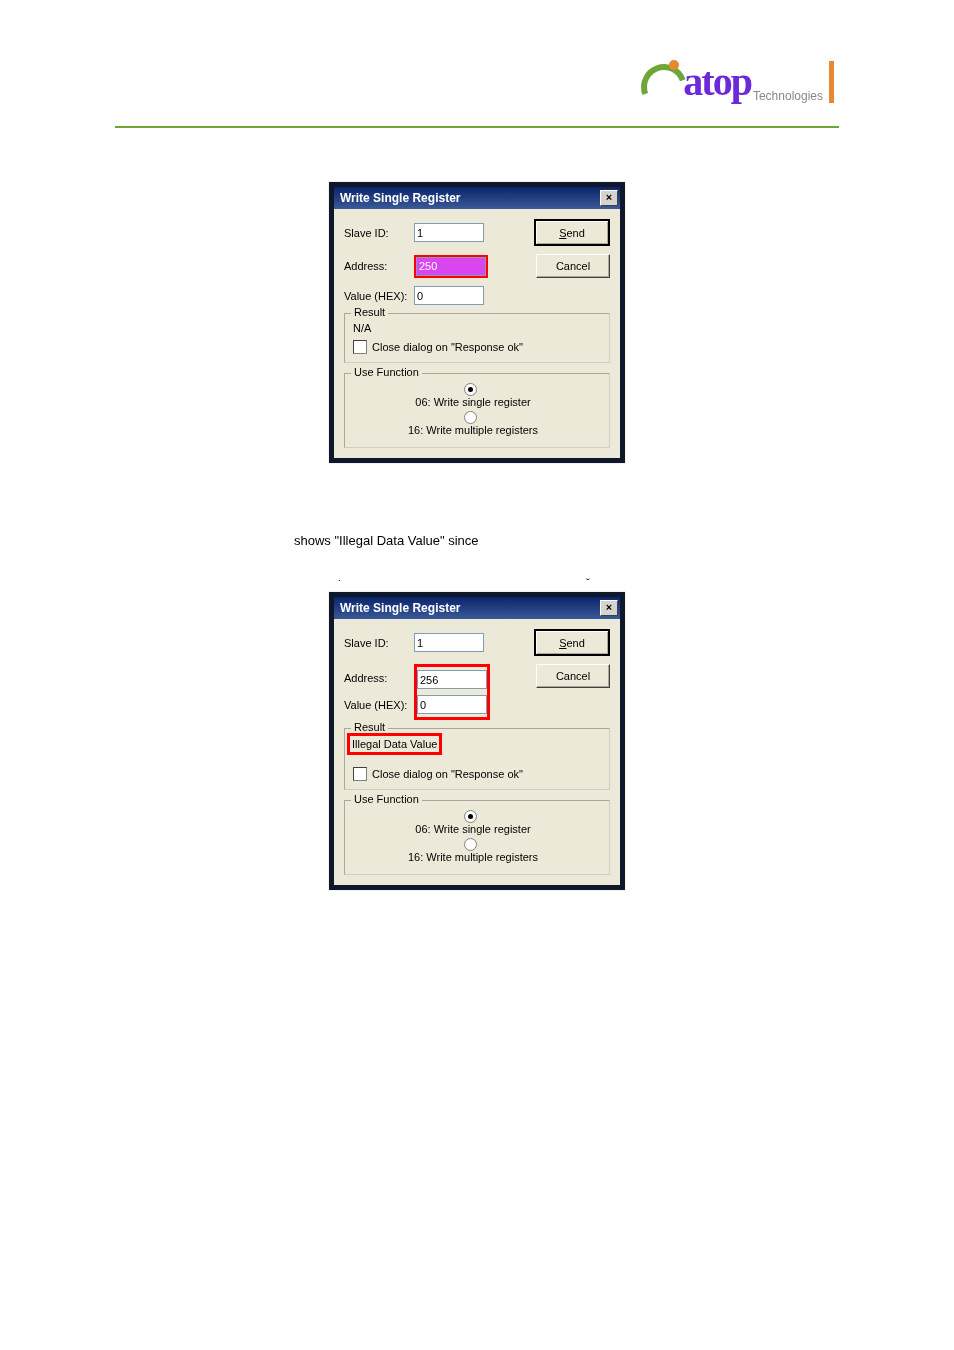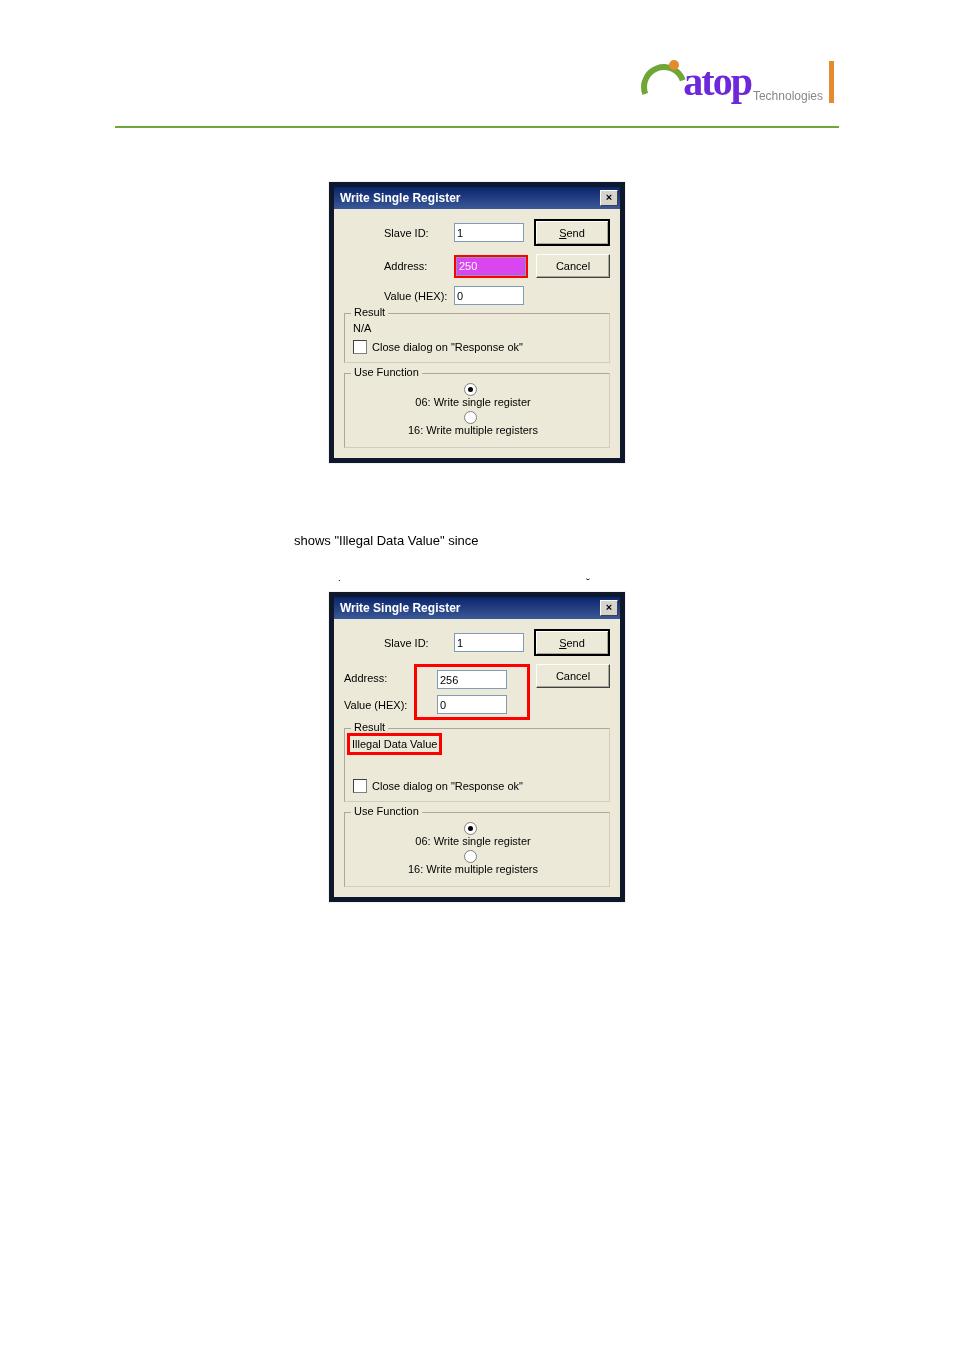--- a/index.html
+++ b/index.html
@@ -122,21 +122,20 @@
     font-size: 11px;
     color: #000;
   }
   .row {
     display: flex;
     align-items: center;
     margin-bottom: 8px;
   }
   .row .lbl {
     width: 70px;
-    margin-left: 40px;
   }
   .text-field {
     width: 64px;
     height: 17px;
     background: #fff;
     border: 1px solid #7f9db9;
     border-top-color: #7f9db9;
     border-left-color: #7f9db9;
     font-size: 11px;
     padding: 0 2px;
@@ -347,38 +346,38 @@
 
         <div style="display:flex; align-items:flex-start;">
           <div style="width:70px;">
             <div style="height:27px; display:flex; align-items:center;">
                 <span class="lbl">Address:</span>
               </div>
             <div style="height:27px; display:flex; align-items:center;">
                 <span class="lbl">Value (HEX):</span>
               </div>
           </div>
-          <div style="border:3px solid #ff0000; padding:3px 20px;">
+          <div style="border:3px solid #ff0000; padding:3px 0;">
             <div class="text-field" style="margin-bottom:6px;">
                 <span>256</span>
               </div>
             <div class="text-field">
                 <span>0</span>
               </div>
           </div>
           <div style="margin-left:auto;">
             <div class="btn">
                 <span>Cancel</span>
               </div>
           </div>
         </div>
 
         <div class="fieldset" style="margin-top:8px;">
           <span class="legend">Result</span>
-          <div style="border:3px solid #ff0000; display:inline-block; padding:0 2px; margin:-2px 0 18px -6px;">
+          <div style="border:3px solid #ff0000; display:inline-block; padding:0 2px; margin:-2px 0 6px -6px;">
             <div class="result-text">Illegal Data Value</div>
           </div>
           <div class="chk">
             <div class="box"></div>
             <span>Close dialog on "Response ok"</span>
           </div>
         </div>
 
         <div class="fieldset" style="margin-top:10px;">
           <span class="legend">Use Function</span>

